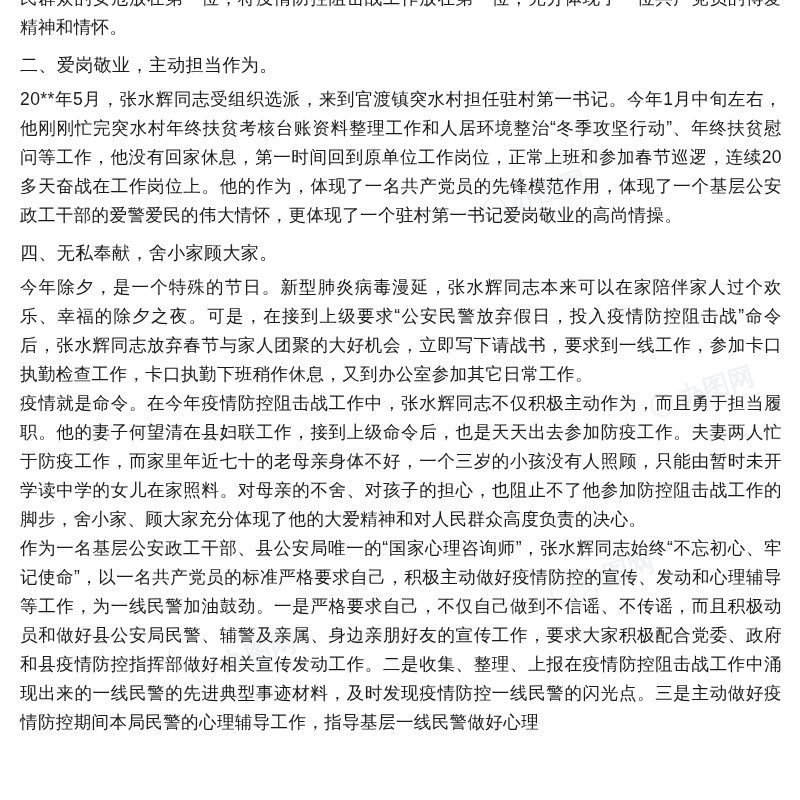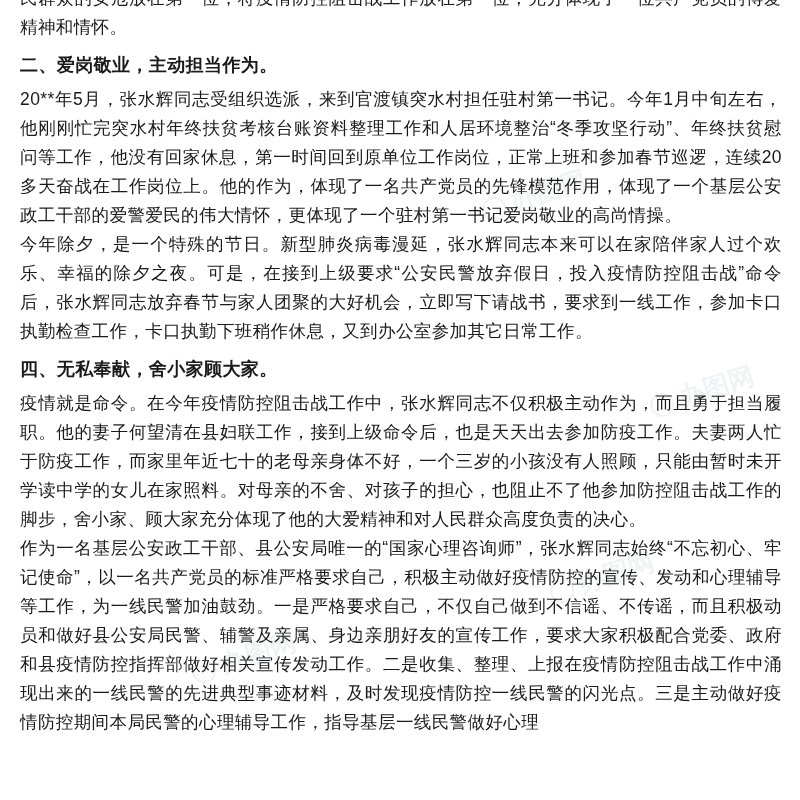--- a/index.html
+++ b/index.html
@@ -19,21 +19,21 @@
     z-index: 2;
   }
   .block {
     font-size: 17.5px;
     line-height: 29px;
     text-align: justify;
     letter-spacing: 0.4px;
     color: #1a1a1a;
   }
   .heading {
-    font-weight: bold;
+    font-weight: normal;
     font-size: 18px;
     line-height: 29px;
     margin: 9px 0 5px 0;
     text-align: left;
   }
   
   .wm {
     position: absolute;
     z-index: 1;
     font-size: 26px;
@@ -75,17 +75,17 @@
 </div>
 <div class="wm wm4">
   <span class="wm-logo"></span>
   <span>办图网</span>
 </div>
 
 <div class="doc">
   <p class="block">民群众的安危放在第一位，将疫情防控阻击战工作放在第一位，充分体现了一位共产党员的博爱精神和情怀。</p>
   <p class="block heading">二、爱岗敬业，主动担当作为。</p>
   <p class="block">20**年5月，张水辉同志受组织选派，来到官渡镇突水村担任驻村第一书记。今年1月中旬左右，他刚刚忙完突水村年终扶贫考核台账资料整理工作和人居环境整治“冬季攻坚行动”、年终扶贫慰问等工作，他没有回家休息，第一时间回到原单位工作岗位，正常上班和参加春节巡逻，连续20多天奋战在工作岗位上。他的作为，体现了一名共产党员的先锋模范作用，体现了一个基层公安政工干部的爱警爱民的伟大情怀，更体现了一个驻村第一书记爱岗敬业的高尚情操。</p>
+  <p class="block heading">四、无私奉献，舍小家顾大家。</p>
   <p class="block">今年除夕，是一个特殊的节日。新型肺炎病毒漫延，张水辉同志本来可以在家陪伴家人过个欢乐、幸福的除夕之夜。可是，在接到上级要求“公安民警放弃假日，投入疫情防控阻击战”命令后，张水辉同志放弃春节与家人团聚的大好机会，立即写下请战书，要求到一线工作，参加卡口执勤检查工作，卡口执勤下班稍作休息，又到办公室参加其它日常工作。</p>
-  <p class="block heading">四、无私奉献，舍小家顾大家。</p>
   <p class="block">疫情就是命令。在今年疫情防控阻击战工作中，张水辉同志不仅积极主动作为，而且勇于担当履职。他的妻子何望清在县妇联工作，接到上级命令后，也是天天出去参加防疫工作。夫妻两人忙于防疫工作，而家里年近七十的老母亲身体不好，一个三岁的小孩没有人照顾，只能由暂时未开学读中学的女儿在家照料。对母亲的不舍、对孩子的担心，也阻止不了他参加防控阻击战工作的脚步，舍小家、顾大家充分体现了他的大爱精神和对人民群众高度负责的决心。</p>
   <p class="block">作为一名基层公安政工干部、县公安局唯一的“国家心理咨询师”，张水辉同志始终“不忘初心、牢记使命”，以一名共产党员的标准严格要求自己，积极主动做好疫情防控的宣传、发动和心理辅导等工作，为一线民警加油鼓劲。一是严格要求自己，不仅自己做到不信谣、不传谣，而且积极动员和做好县公安局民警、辅警及亲属、身边亲朋好友的宣传工作，要求大家积极配合党委、政府和县疫情防控指挥部做好相关宣传发动工作。二是收集、整理、上报在疫情防控阻击战工作中涌现出来的一线民警的先进典型事迹材料，及时发现疫情防控一线民警的闪光点。三是主动做好疫情防控期间本局民警的心理辅导工作，指导基层一线民警做好心理</p>
 </div>
 
 </body></html>

